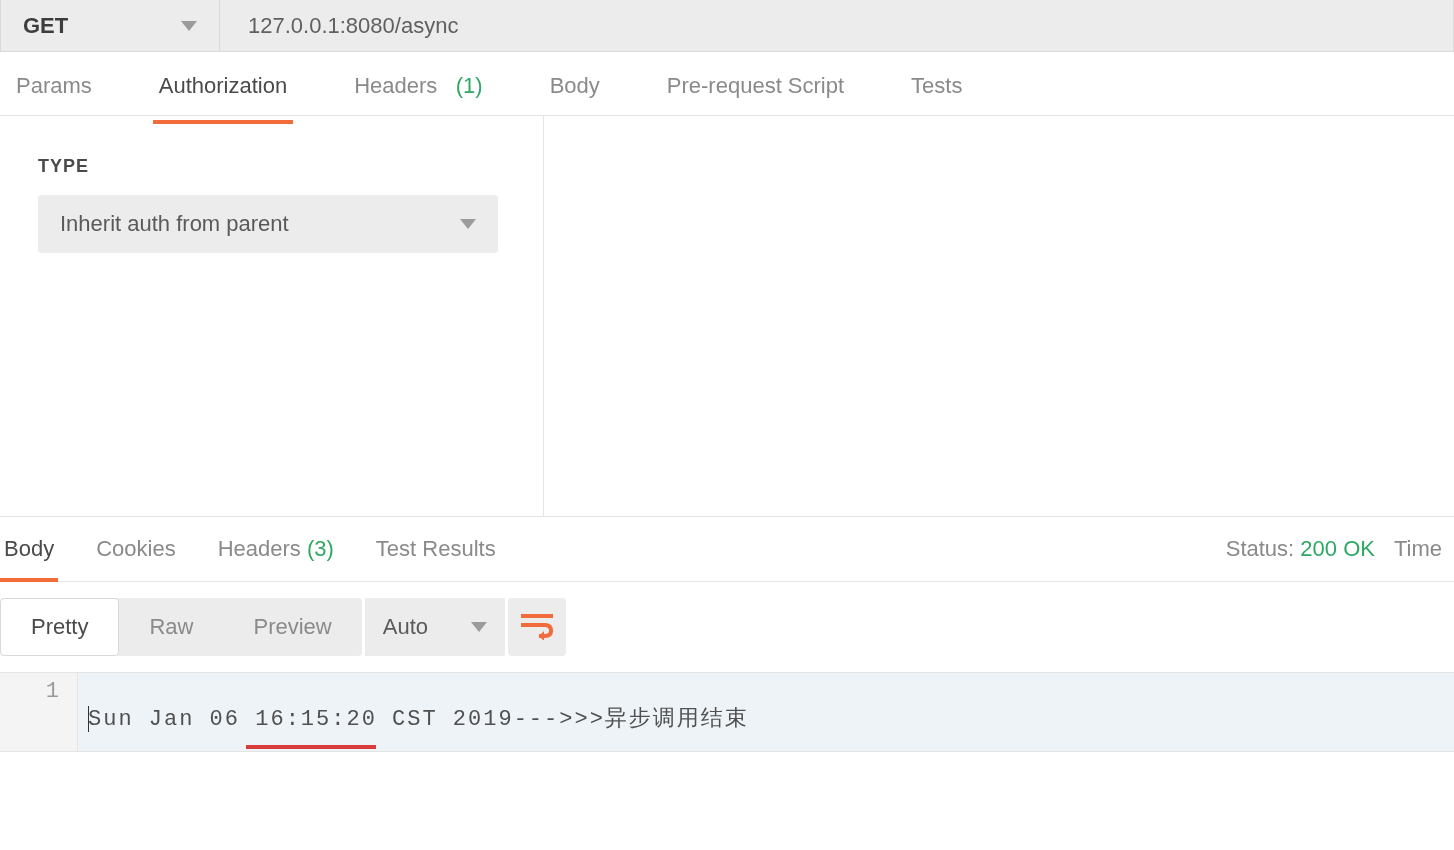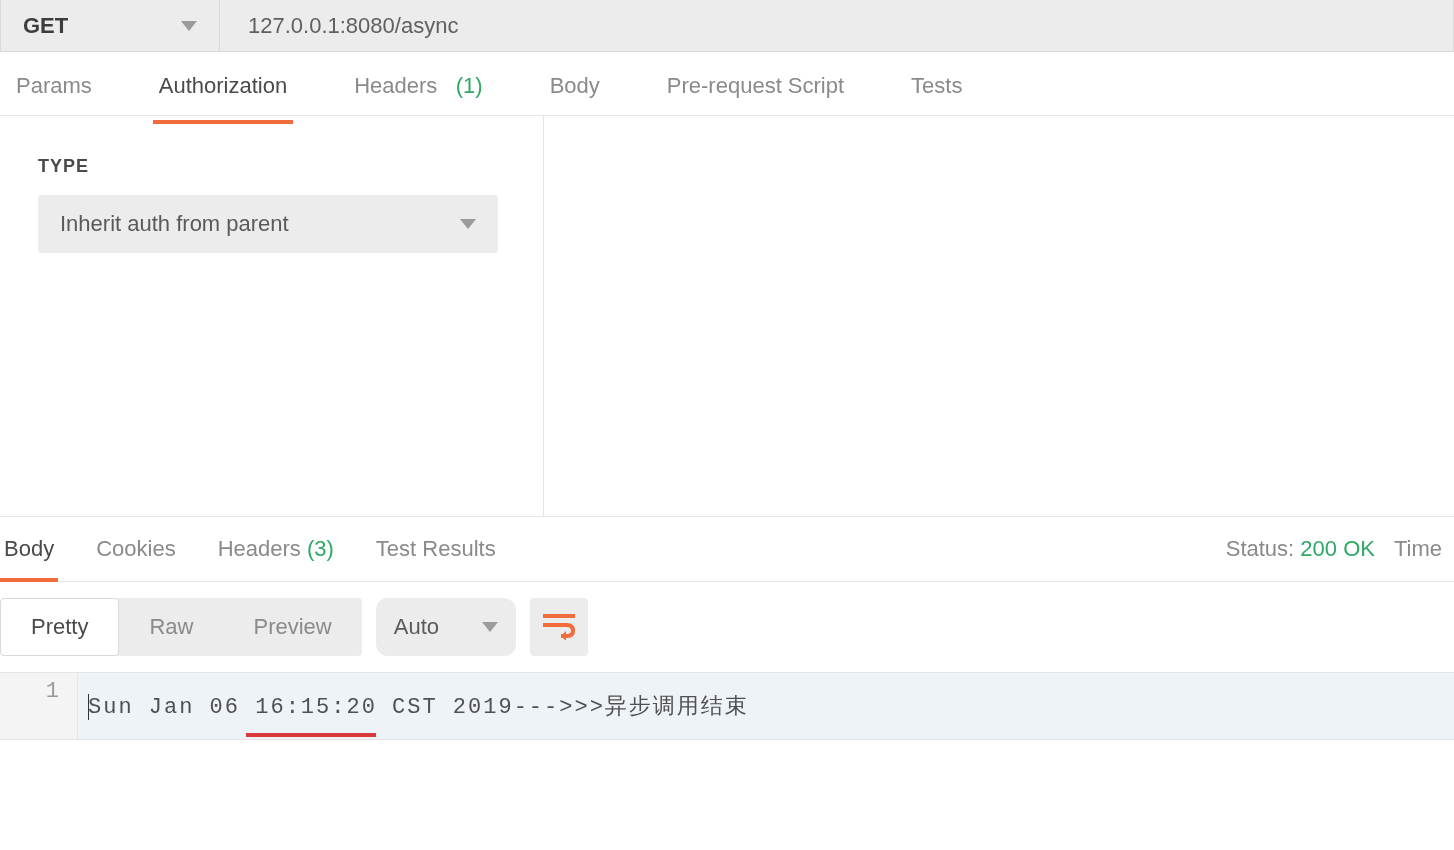--- a/index.html
+++ b/index.html
@@ -172,21 +172,21 @@
   .resp-status {
     display: flex;
     gap: 19px;
     color: #8a8a8a;
   }
   .ok { color: #2fa866; }
   
   .body-toolbar {
     display: flex;
     align-items: center;
-    gap: 14px;
+    gap: 3px;
     padding: 16px 12px 16px 0;
     background: #fff;
   }
   .seg-group {
     display: flex;
     background: #ececec;
     border-radius: 4px;
     overflow: hidden;
     height: 58px;
   }
@@ -201,21 +201,21 @@
   .seg.active {
     background: #fff;
     color: #4a4a4a;
     border: 1px solid #d9d9d9;
     border-radius: 4px;
   }
   .auto-select {
     width: 140px;
     height: 58px;
     background: #ececec;
-    border-radius: 12px;
+    border-radius: 0;
     display: flex;
     align-items: center;
     justify-content: space-between;
     padding: 0 18px;
     color: #5a5a5a;
     font-size: 22px;
     cursor: pointer;
   }
   .wrap-btn {
     width: 58px;
@@ -243,20 +243,21 @@
     color: #9a9a9a;
     background: #f4f4f4;
     border-right: 1px solid #e5e5e5;
     letter-spacing: 0;
   }
   .code-line-wrap {
     flex: 1;
     padding: 18px 10px;
     position: relative;
     letter-spacing: 2px;
+    margin-top: 12px;
   }
   .code-cursor {
     display: inline-block;
     height: 26px;
     border-left: 1px solid #333;
     vertical-align: middle;
     margin-right: -1px;
   }
   .underline-red {
     position: absolute;

